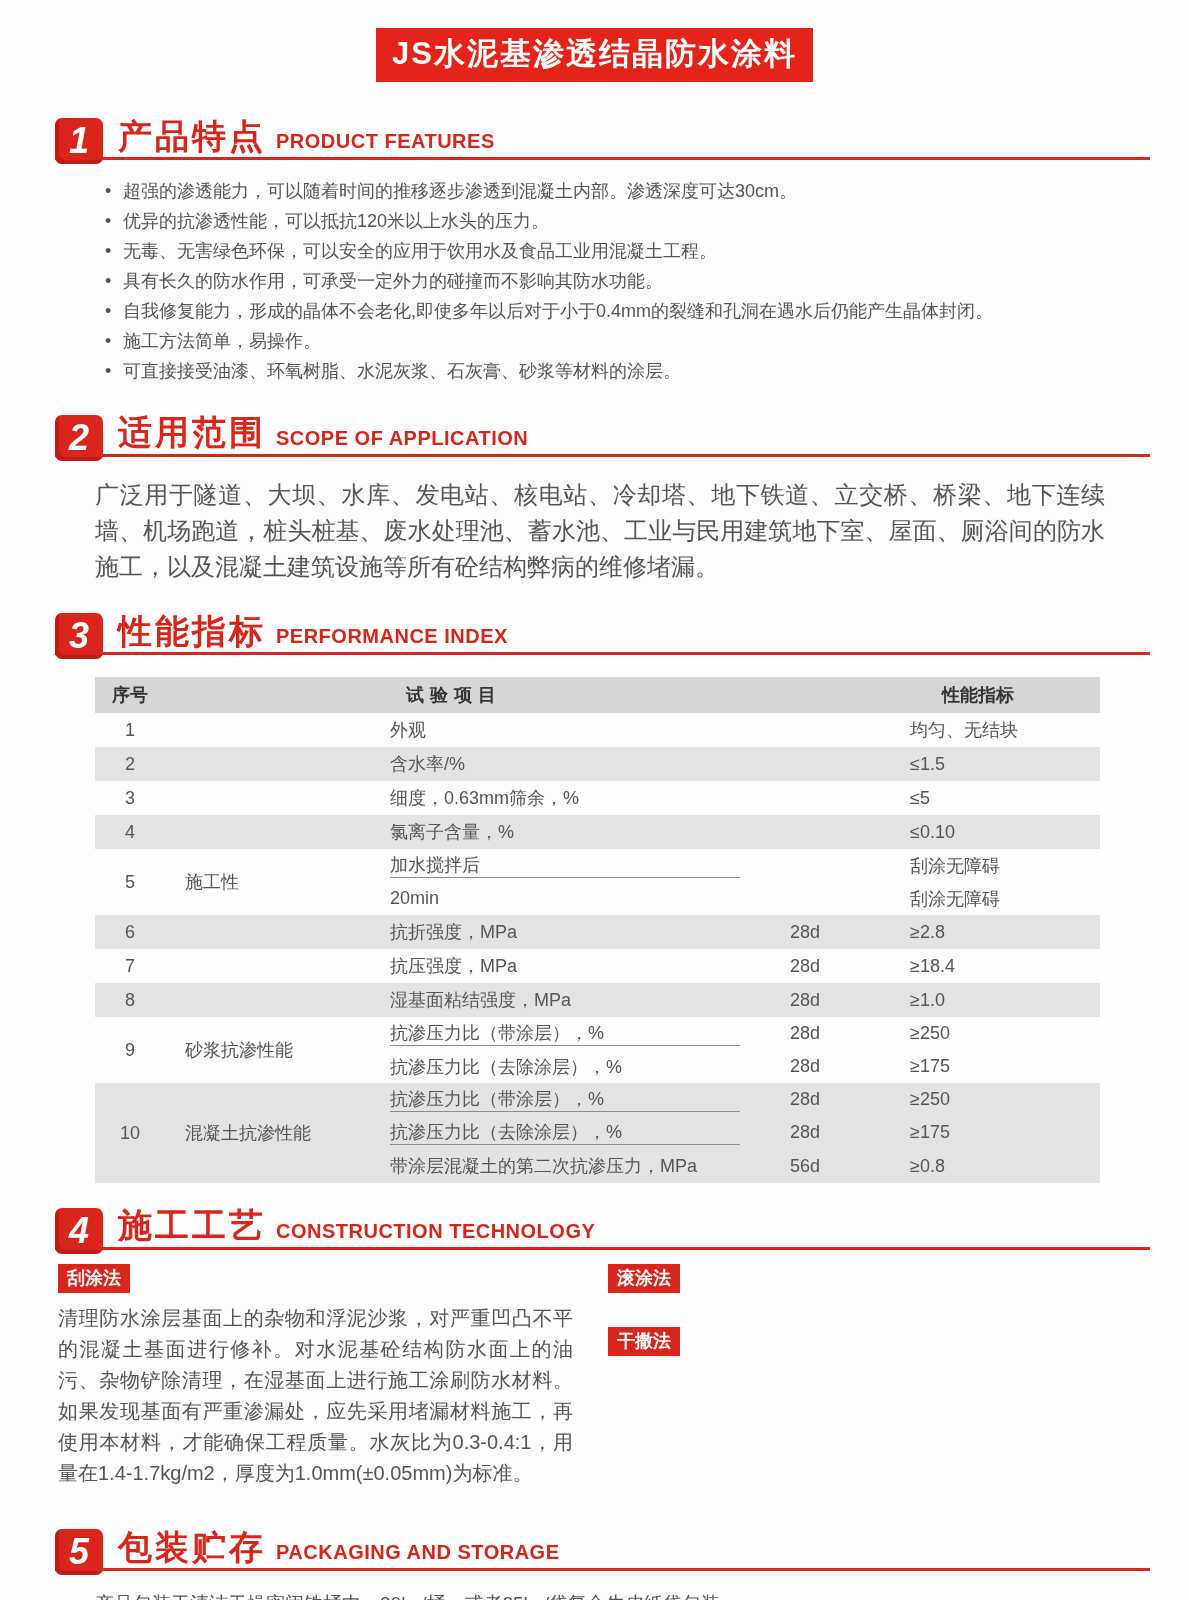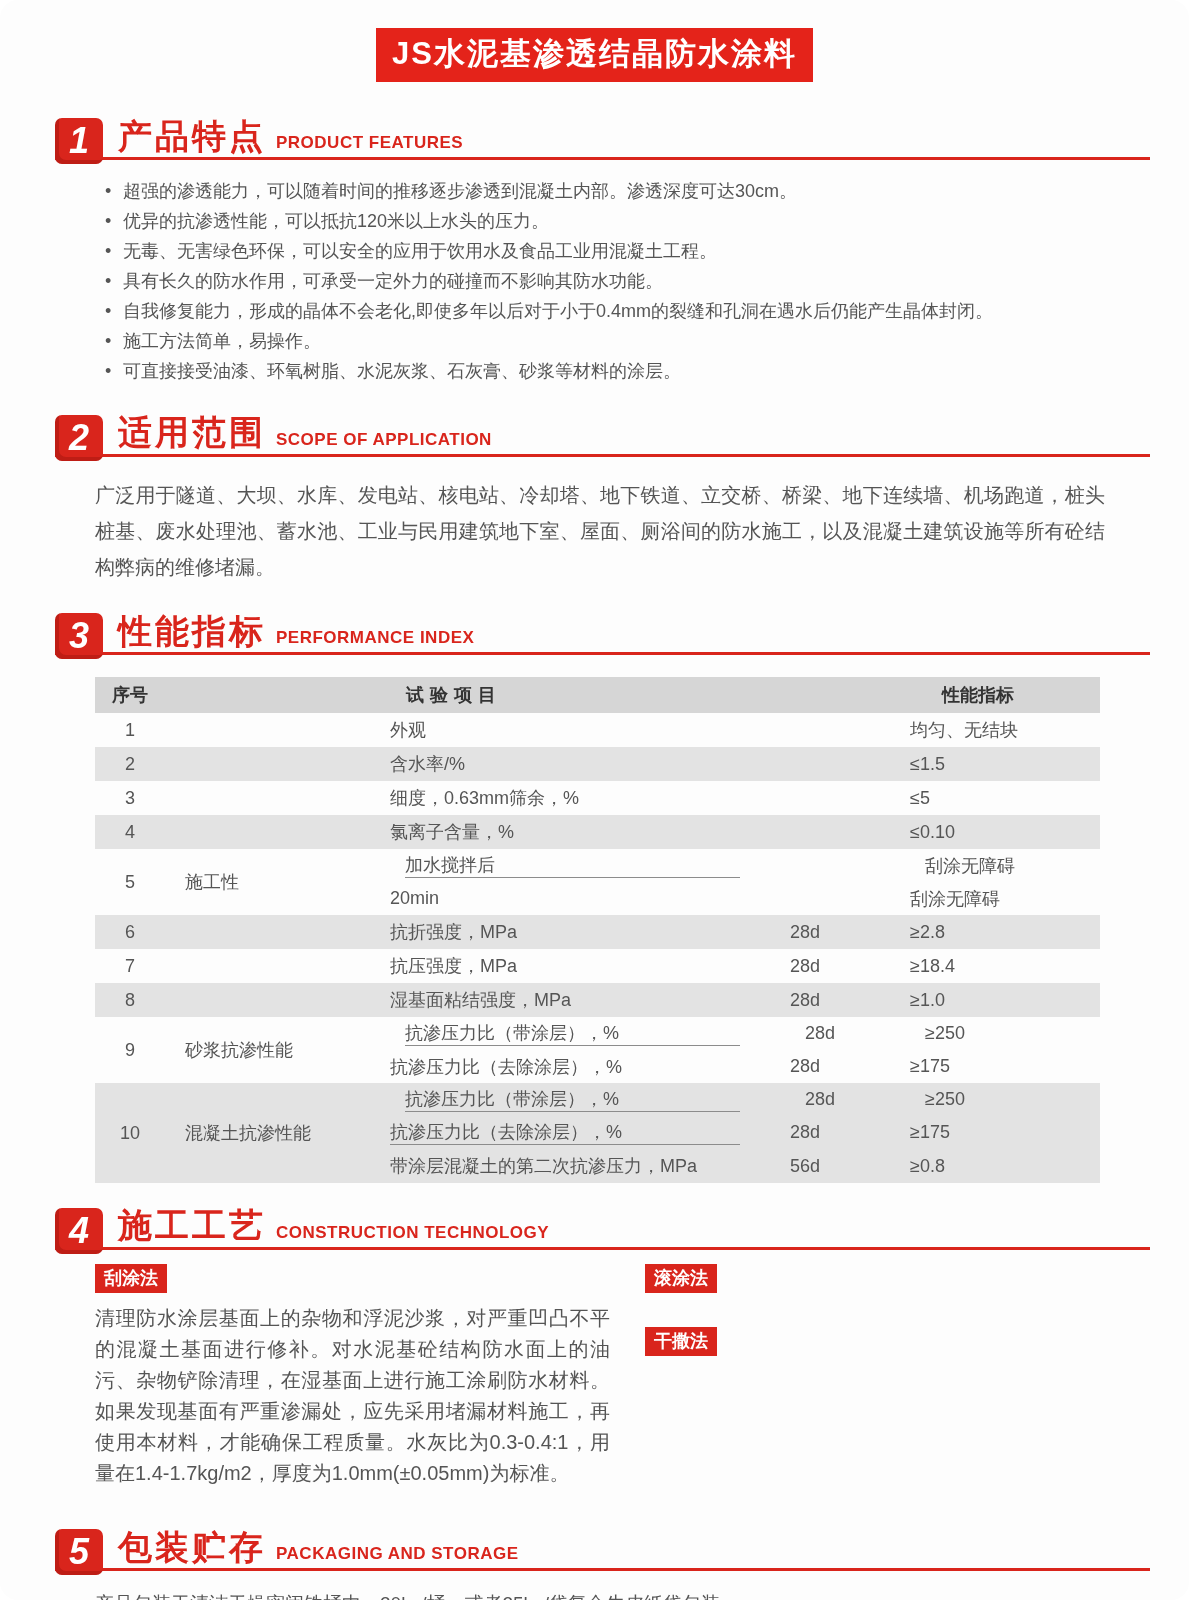--- a/index.html
+++ b/index.html
@@ -13,50 +13,50 @@
             letter-spacing:2px; padding:5px 16px 7px 16px; }
 
   
   .sec-header { display:flex; align-items:flex-end; margin:0 39px 0 55px;
                 border-bottom:3px solid #d9251c; position:relative; }
   .sec-num { flex:0 0 auto; width:48px; height:46px; background:#d9251c; color:#fff;
              font-size:36px; font-weight:bold; font-style:italic; border-radius:7px;
              display:flex; align-items:center; justify-content:center; margin-bottom:-7px;
              box-shadow: inset 4px -4px 0 rgba(140,15,8,0.35); position:relative; z-index:2; }
   .sec-title-cn { font-size:34px; font-weight:bold; color:#d9251c; margin-left:15px; letter-spacing:3px; line-height:1.1; padding-bottom:2px; }
-  .sec-title-en { font-size:17px; font-weight:bold; color:#d9251c; margin-left:10px; padding-bottom:4px; letter-spacing:0.5px; }
+  .sec-title-en { font-size:20px; font-weight:bold; color:#d9251c; margin-left:10px; padding-bottom:4px; letter-spacing:0.5px; }
 
   .mt-sec1 { margin-top:36px; }
   .mt-sec  { margin-top:28px; }
 
   
   .bullets { list-style:none; margin:16px 39px 0 105px; }
   .bullets li { position:relative; padding-left:18px; font-size:18px; color:#555555; line-height:30px; }
   .bullets li::before { content:"•"; position:absolute; left:0; top:0; color:#555555; font-size:18px; }
 
   
-  .scope-text { margin:20px 84px 0 95px; font-size:20px; color:#555555; line-height:36px; text-align:justify; }
+  .scope-text { margin:20px 84px 0 95px; font-size:24px; color:#555555; line-height:36px; text-align:justify; }
 
   
   .ptable { margin:22px 89px 0 95px; font-size:18px; color:#555555; }
   .trow { display:grid; grid-template-columns:70px 225px 390px 120px 1fr; align-items:center; min-height:34px; }
   .trow.thead { background:#d6d6d6; color:#333333; font-weight:bold; min-height:36px;gap:8px; }
   .trow.shade { background:#e3e3e3; }
   .trow.rows2 { grid-template-rows:33px 33px; }
   .trow.rows3 { grid-template-rows:33px 33px 34px; }
   .c1{grid-column:1; text-align:center;} .c2{grid-column:2; padding-left:20px;}
   .c3{grid-column:3;} .c4{grid-column:4; padding-left:10px;} .c5{grid-column:5; padding-left:10px;}
   .rowspan { grid-row:1 / -1; align-self:center; }
-  .l1{grid-row:1;margin-left:15px;} .l2{grid-row:2;} .l3{grid-row:3;}
+  .l1{grid-row:1;} .l2{grid-row:2;} .l3{grid-row:3;}
   .subline { display:flex; align-items:center; height:100%; }
   .divided { border-bottom:1px solid #8c8c8c; margin-right:40px; }
   .thead .c3 { letter-spacing:6px; }
 
   
-  .construction { display:flex; margin:14px 49px 0 95px; gap:35px; }
+  .construction { display:flex; margin:14px 49px 0 58px; gap:35px; }
   .col-left { width:515px; flex:0 0 auto; }
   .col-right { flex:1; }
   .badge { display:inline-block; background:#d9251c; color:#ffffff; font-size:18px; font-weight:bold;
            padding:2px 9px 3px 9px; }
   .method-text { margin-top:10px; font-size:20px; color:#555555; line-height:31px; text-align:justify; }
   .badge-gap { height:34px; }
 
   
   .pack-text { margin:18px 60px 0 95px; font-size:19px; color:#555555; line-height:30px; }
 

